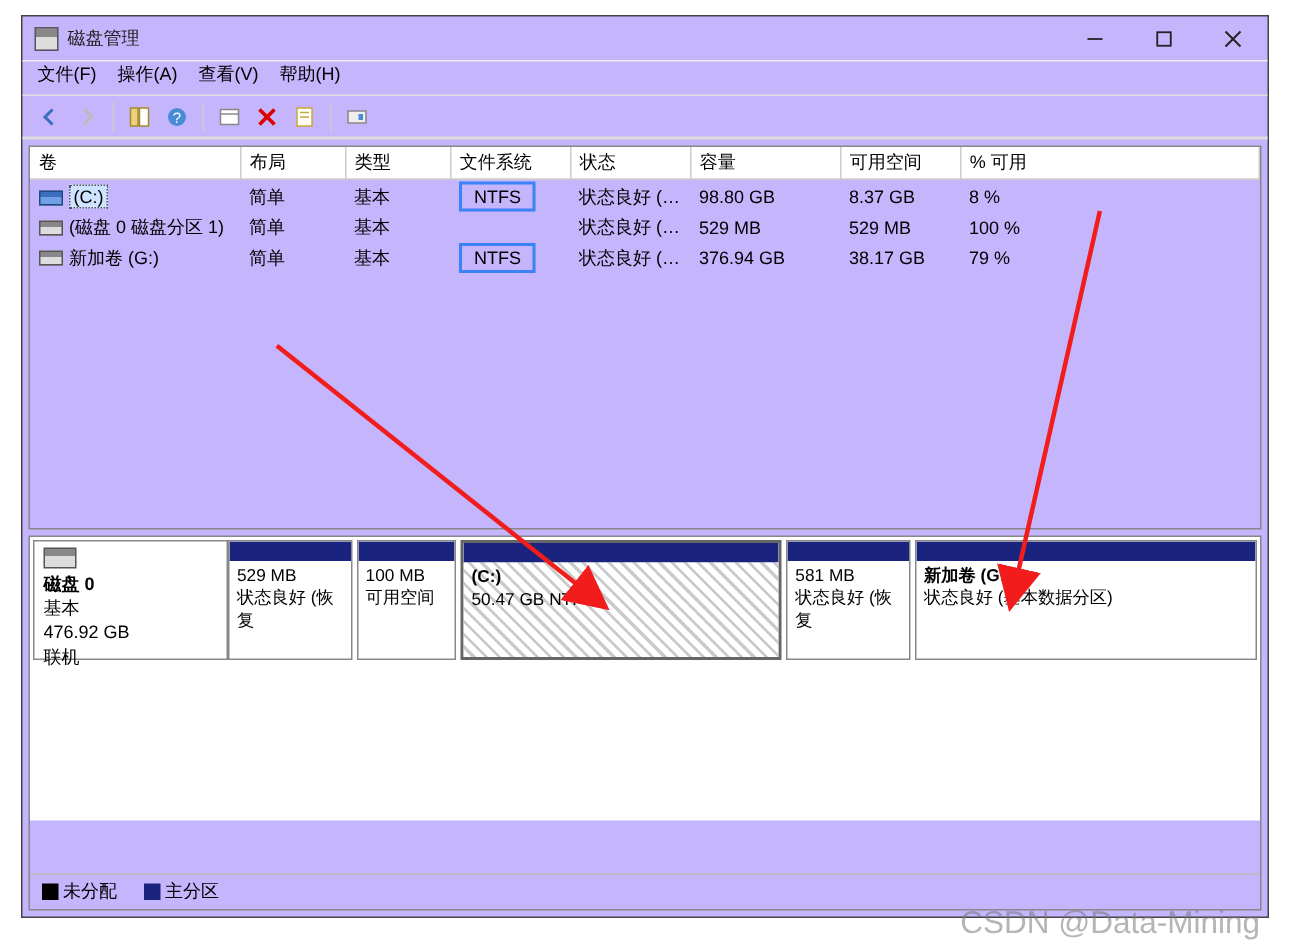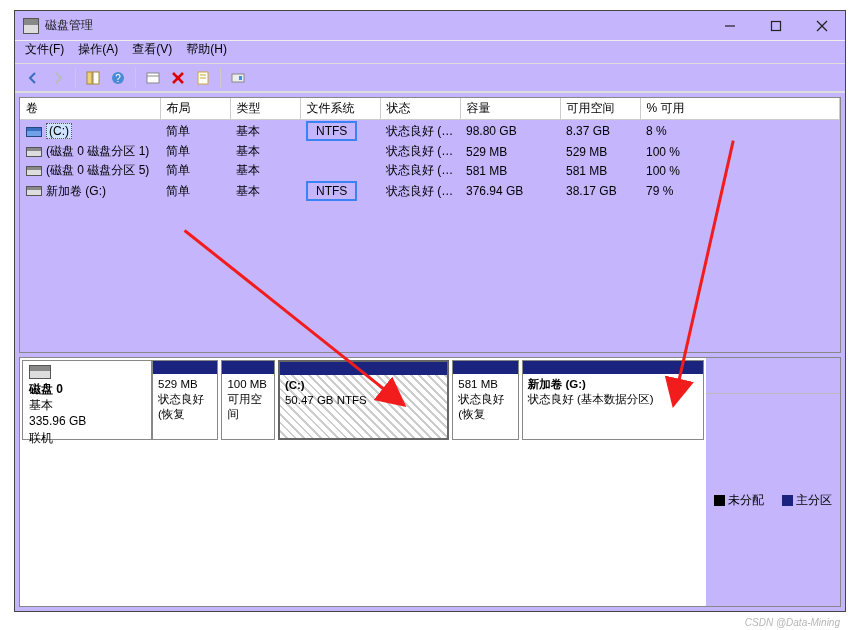--- a/index.html
+++ b/index.html
@@ -126,21 +126,21 @@
     border: 2px solid #3b82f6;
     padding: 1px 8px;
     display: inline-block;
   }
   
   .graph-wrap {
     border: 1.5px solid #888;
     margin: 0 4px 4px 4px;
     flex: 1;
     display: flex;
-    flex-direction: row;
+    flex-direction: column;
     overflow: hidden;
   }
   .graph-inner {
     flex: 1;
     overflow: hidden;
     background: #fff;
     position: relative;
   }
   .disk-row {
     display: flex;
@@ -207,22 +207,21 @@
     position: absolute;
     inset: 0;
     pointer-events: none;
   }
   
   .watermark {
     position: absolute;
     right: 20px;
     bottom: 2px;
     color: rgba(120,120,120,0.55);
-    font-size: 10px;
-    font-style: italic;
+    font-size: 21px;
   }
 </style>
 </head>
 <body>
 
 <div class="outer">
   <div class="window">
 
     <div class="titlebar">
       <span class="title-icon"></span>
@@ -346,51 +345,41 @@
               <td><span class="vol-icon"></span><span>(磁盘 0 磁盘分区 1)</span></td>
               <td>简单</td>
               <td>基本</td>
               <td></td>
               <td>状态良好 (…</td>
               <td>529 MB</td>
               <td>529 MB</td>
               <td>100 %</td>
             </tr>
             <tr>
-              <td><span class="vol-icon"></span><span>(磁盘 0 磁盘分区 5)</span></td>
-              <td>简单</td>
-              <td>基本</td>
-              <td></td>
-              <td>状态良好 (…</td>
-              <td>581 MB</td>
-              <td>581 MB</td>
-              <td>100 %</td>
-            </tr>
-            <tr>
               <td><span class="vol-icon"></span><span>新加卷 (G:)</span></td>
               <td>简单</td>
               <td>基本</td>
               <td><span class="redbox">NTFS</span></td>
               <td>状态良好 (…</td>
               <td>376.94 GB</td>
               <td>38.17 GB</td>
               <td>79 %</td>
             </tr>
           </tbody>
       </table>
     </div>
 
     <div class="graph-wrap">
       <div class="graph-inner">
         <div class="disk-row">
           <div class="disk-label">
             <span class="dicon"></span>
             <b>磁盘 0</b><br>
             <span>基本</span><br>
-            <span>335.96 GB</span><br>
+            <span>476.92 GB</span><br>
             <span>联机</span>
           </div>
           <div class="disk-parts" id="disk-parts">
               <div class="part" style="flex: 10 1 0%;">
                 <div class="stripe"></div>
                 <div class="pbody">
                   <div>529 MB</div>
                   <div>状态良好 (恢复</div>
                 </div>
               </div>

